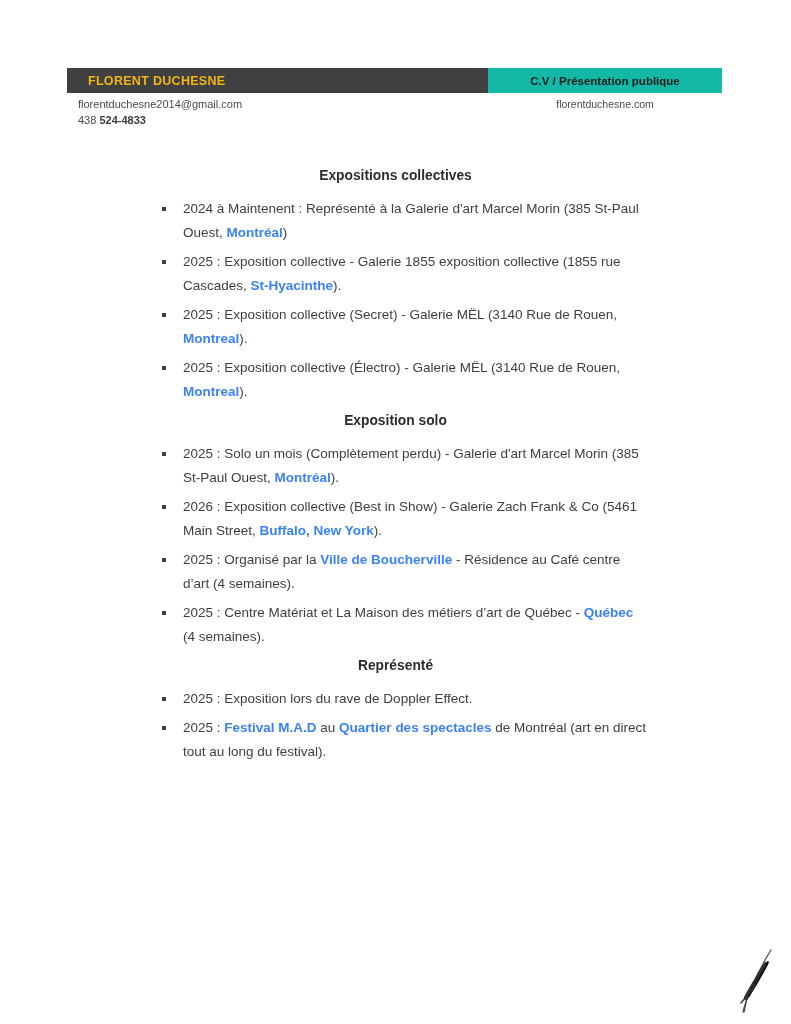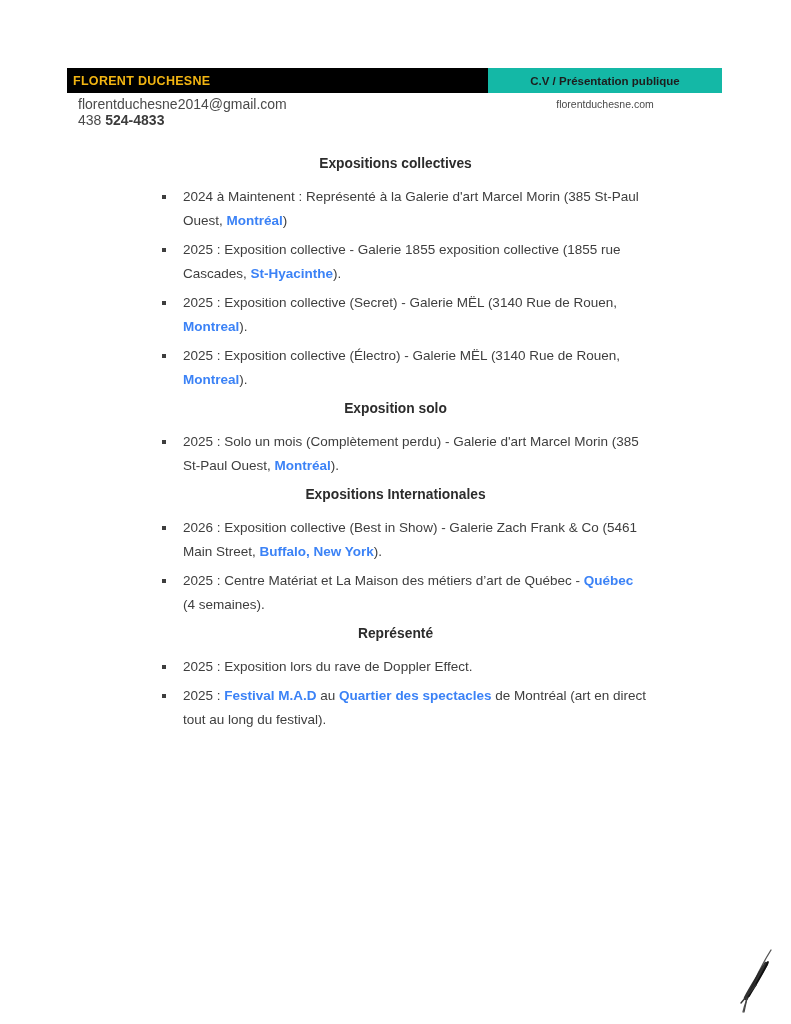--- a/index.html
+++ b/index.html
@@ -7,38 +7,38 @@
   html,body { background:#ffffff; }
   body { font-family:"Liberation Sans","DejaVu Sans",sans-serif; }
   .page {
     position:relative; width:791px; height:1024px; background:#ffffff;
     overflow:hidden; margin:0 auto;
   }
   
   .header { padding-top:68px; }
   .bar-row { margin-left:67px; width:655px; height:25px; display:flex; }
   .bar-black {
-    flex:1; background:#000000; display:flex; align-items:center; padding-left:6px;
+    flex:1; background:#404040; display:flex; align-items:center; padding-left:21px;
   }
   .bar-black .name {
     color:#f2b512; font-weight:bold; font-size:12.5px; letter-spacing:.3px;
   }
   .bar-yellow {
     width:234px; background:#14b8a6; display:flex; align-items:center; justify-content:center;
   }
   .bar-yellow .doc-label { color:#1d1d1d; font-weight:bold; font-size:11.5px; }
   .contact-row {
     margin-left:67px; width:655px; display:flex; justify-content:space-between;
     align-items:flex-start; margin-top:3px;
   }
-  .contact-left { padding-left:11px; font-size:14px; color:#4a4a4a; line-height:16px; }
+  .contact-left { padding-left:11px; font-size:11px; color:#4a4a4a; line-height:16px; }
   .contact-left .phone .b { font-weight:bold; color:#3c3c3c; }
   .contact-right { width:234px; text-align:center; font-size:10.5px; color:#4a4a4a; line-height:16px; }
   
-  .cv-main { margin-top:24px; }
+  .cv-main { margin-top:36px; }
   .section-title {
     text-align:center; font-size:13.8px; font-weight:bold; color:#2c2c2c;
     line-height:24px; margin:0 0 9px 0;
   }
   ul.items { list-style:none; margin:0 0 0 160px; padding:0; }
   li.item {
     position:relative; padding-left:23px; max-width:465px;
     font-size:13.5px; color:#3e3e3e; line-height:24px; margin-bottom:5px;
   }
   li.item::before {
@@ -81,25 +81,25 @@
       <ul class="items">
         <li class="item"><span>2024 à Maintenent : Représenté à la Galerie d'art Marcel Morin (385 St-Paul Ouest, </span><span class="b">Montréal</span><span>)</span></li>
         <li class="item"><span>2025 : Exposition collective - Galerie 1855 exposition collective (1855 rue Cascades, </span><span class="b">St-Hyacinthe</span><span>).</span></li>
         <li class="item"><span>2025 : Exposition collective (Secret) - Galerie MËL (3140 Rue de Rouen, </span><span class="b">Montreal</span><span>).</span></li>
         <li class="item"><span>2025 : Exposition collective (Électro) - Galerie MËL (3140 Rue de Rouen, </span><span class="b">Montreal</span><span>).</span></li>
       </ul>
       <h2 class="section-title">Exposition solo</h2>
       <ul class="items">
         <li class="item"><span>2025 : Solo un mois (Complètement perdu) - Galerie d'art Marcel Morin (385 St-Paul Ouest, </span><span class="b">Montréal</span><span>).</span></li>
       </ul>
-      <h2 class="section-title">Expositions Internationales</h2>
       <ul class="items">
         <li class="item"><span>2026 : Exposition collective (Best in Show) - Galerie Zach Frank &amp; Co (5461 Main Street, </span><span class="b">Buffalo, New York</span><span>).</span></li>
       </ul>
       <ul class="items">
+        <li class="item"><span>2025 : Organisé par la </span><span class="b">Ville de Boucherville</span><span> - Résidence au Café centre d’art (4 semaines).</span></li>
         <li class="item"><span>2025 : Centre Matériat et La Maison des métiers d’art de Québec - </span><span class="b">Québec</span><span> (4 semaines).</span></li>
       </ul>
       <h2 class="section-title">Représenté</h2>
       <ul class="items">
         <li class="item"><span>2025 : Exposition lors du rave de Doppler Effect.</span></li>
         <li class="item"><span>2025 : </span><span class="b">Festival M.A.D</span><span> au </span><span class="b">Quartier des spectacles</span><span> de Montréal (art en direct tout au long du festival).</span></li>
       </ul>
     </main>
 
   <div class="signature">

